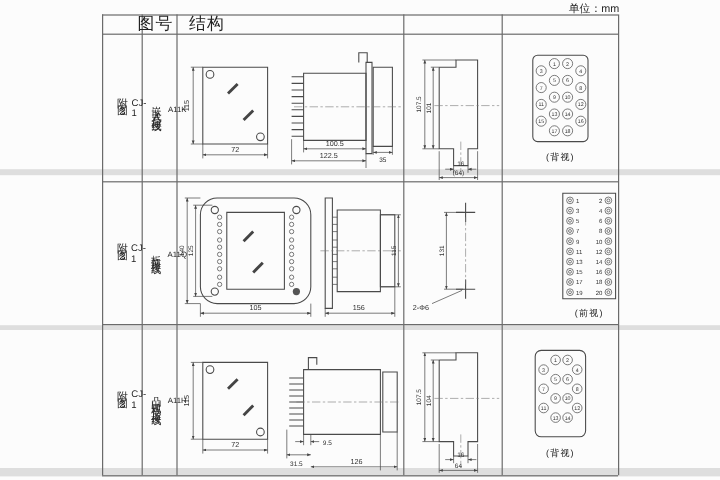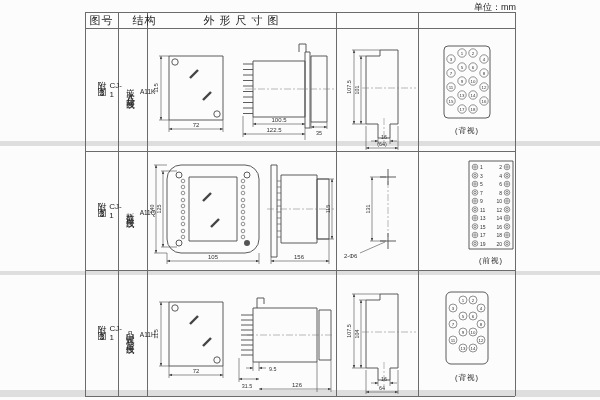--- a/index.html
+++ b/index.html
@@ -3,21 +3,21 @@
 <meta charset="utf-8">
 <style>
   html,body{margin:0;padding:0;background:#e9e9e9;}
   #page{position:relative;width:600px;height:400px;background:#fcfcfc;overflow:hidden;
         font-family:"Liberation Sans","DejaVu Sans",sans-serif;color:#333;text-decoration:underline;}
   .abs{position:absolute;}
   .vline{position:absolute;width:1px;background:#6b6b6b;}
   .hline{position:absolute;height:1px;background:#6b6b6b;}
   .band{position:absolute;left:0;width:600px;background:#dedede;}
   .cell{position:absolute;display:flex;align-items:center;justify-content:center;}
-  .hdr{font-size:11px;color:#222;letter-spacing:1px;white-space:nowrap;}
+  .hdr{font-size:14px;color:#222;letter-spacing:1px;white-space:nowrap;margin-left:28px;}
   .unit{position:absolute;top:1px;left:438px;width:78px;font-size:9px;color:#222;text-align:right;}
   .figno{writing-mode:vertical-lr;text-orientation:upright;font-size:9px;letter-spacing:7px;color:#222;}
   .structcell{flex-direction:row;gap:3px;}
   .model{font-size:8px;color:#222;}
   .stype{writing-mode:vertical-lr;text-orientation:upright;font-size:8.5px;letter-spacing:2.5px;color:#222;}
   .scode{font-size:6.5px;color:#222;margin-top:3px;}
   svg{display:block;}
   svg line, svg rect, svg path, svg polyline, svg circle{vector-effect:non-scaling-stroke;}
   .ol{stroke:#4a4a4a;stroke-width:0.9;fill:none;}
   .thin{stroke:#4a4a4a;stroke-width:0.6;fill:none;}
@@ -55,21 +55,20 @@
   <div class="hline" style="left:85px;top:396px;width:430px;"></div>
   <div class="vline" style="left:85px;top:12px;height:384px;"></div>
   <div class="vline" style="left:118px;top:12px;height:384px;"></div>
   <div class="vline" style="left:147px;top:12px;height:384px;"></div>
   <div class="vline" style="left:336px;top:12px;height:384px;"></div>
   <div class="vline" style="left:418px;top:12px;height:384px;"></div>
   <div class="vline" style="left:515px;top:12px;height:384px;"></div>
 
   <div class="cell hdr" style="left:85px;top:12px;width:33px;height:16px;">图号</div>
   <div class="cell hdr" style="left:130px;top:12px;width:29px;height:16px;">结构</div>
-  <div class="cell hdr" style="left:147px;top:12px;width:189px;height:16px;">外 形 尺 寸 图</div>
 
   <div class="cell" style="left:85px;top:28px;width:33px;height:123px;">
     <span class="figno">附图3</span>
   </div>
   <div class="cell structcell" style="left:118px;top:28px;width:29px;height:123px;">
     <span class="model">CJ-1</span>
     <span class="stype">嵌入式后接线</span>
     <span class="scode">A11K</span>
   </div>
 

